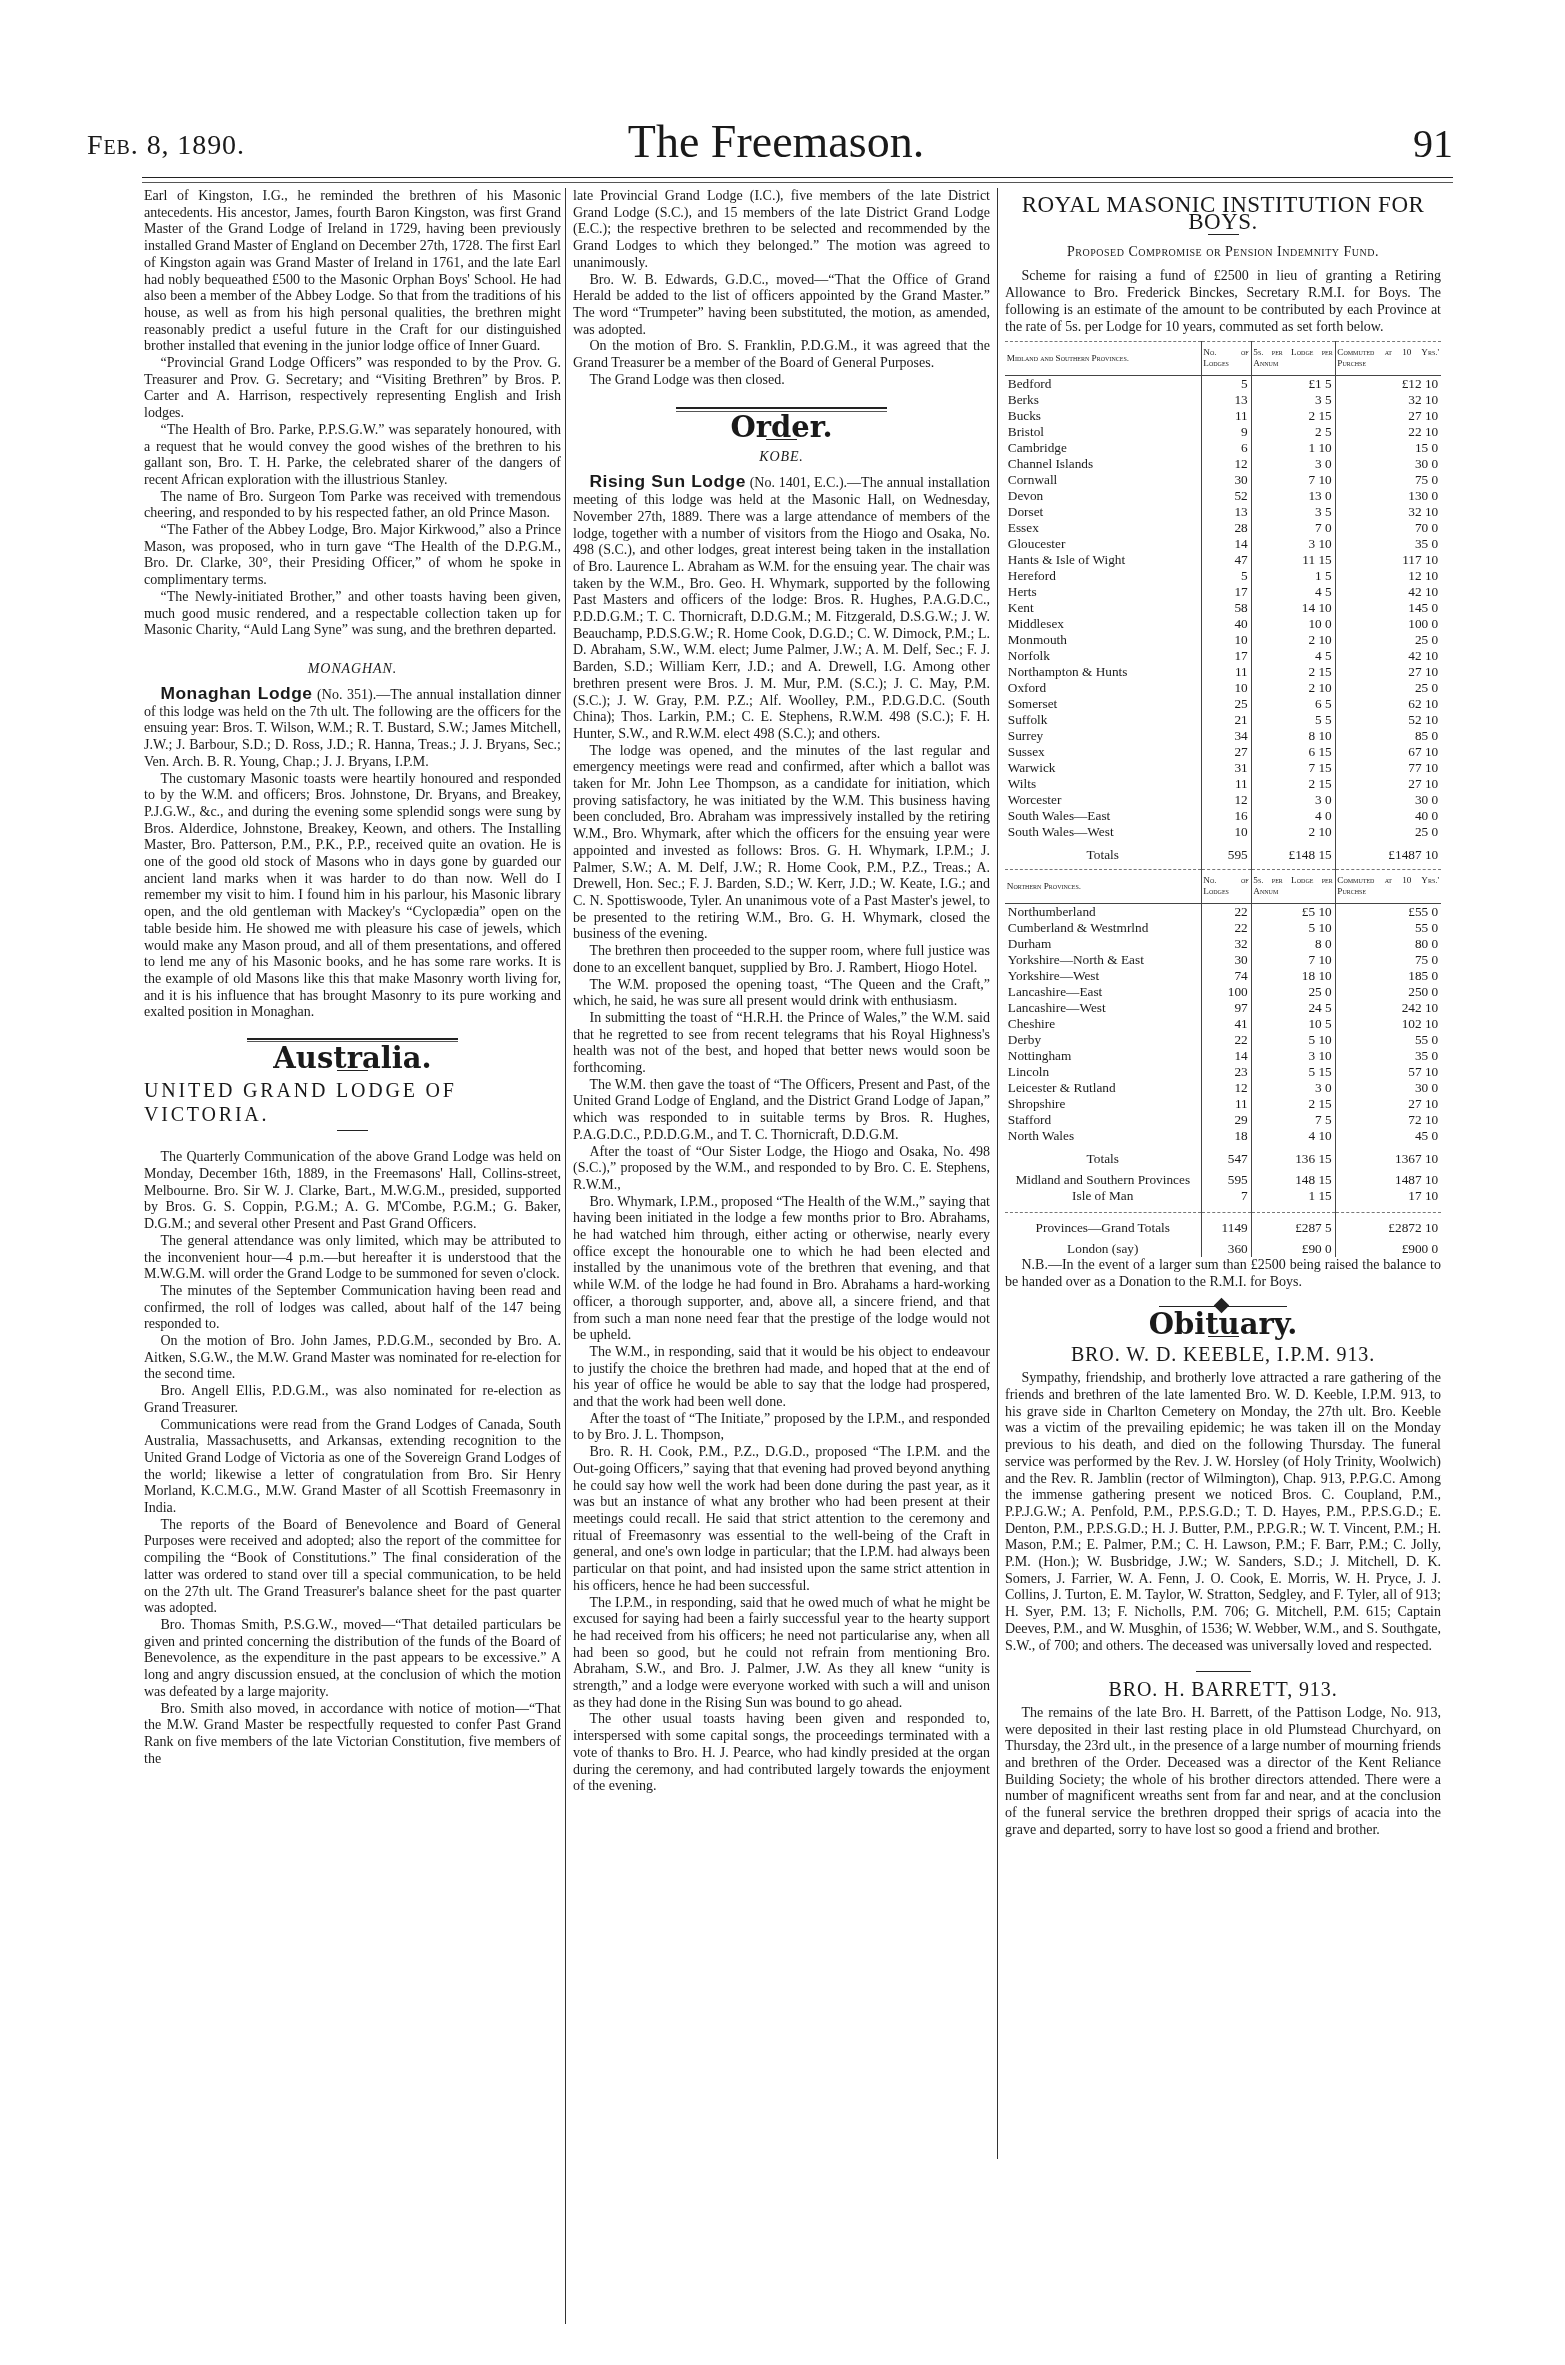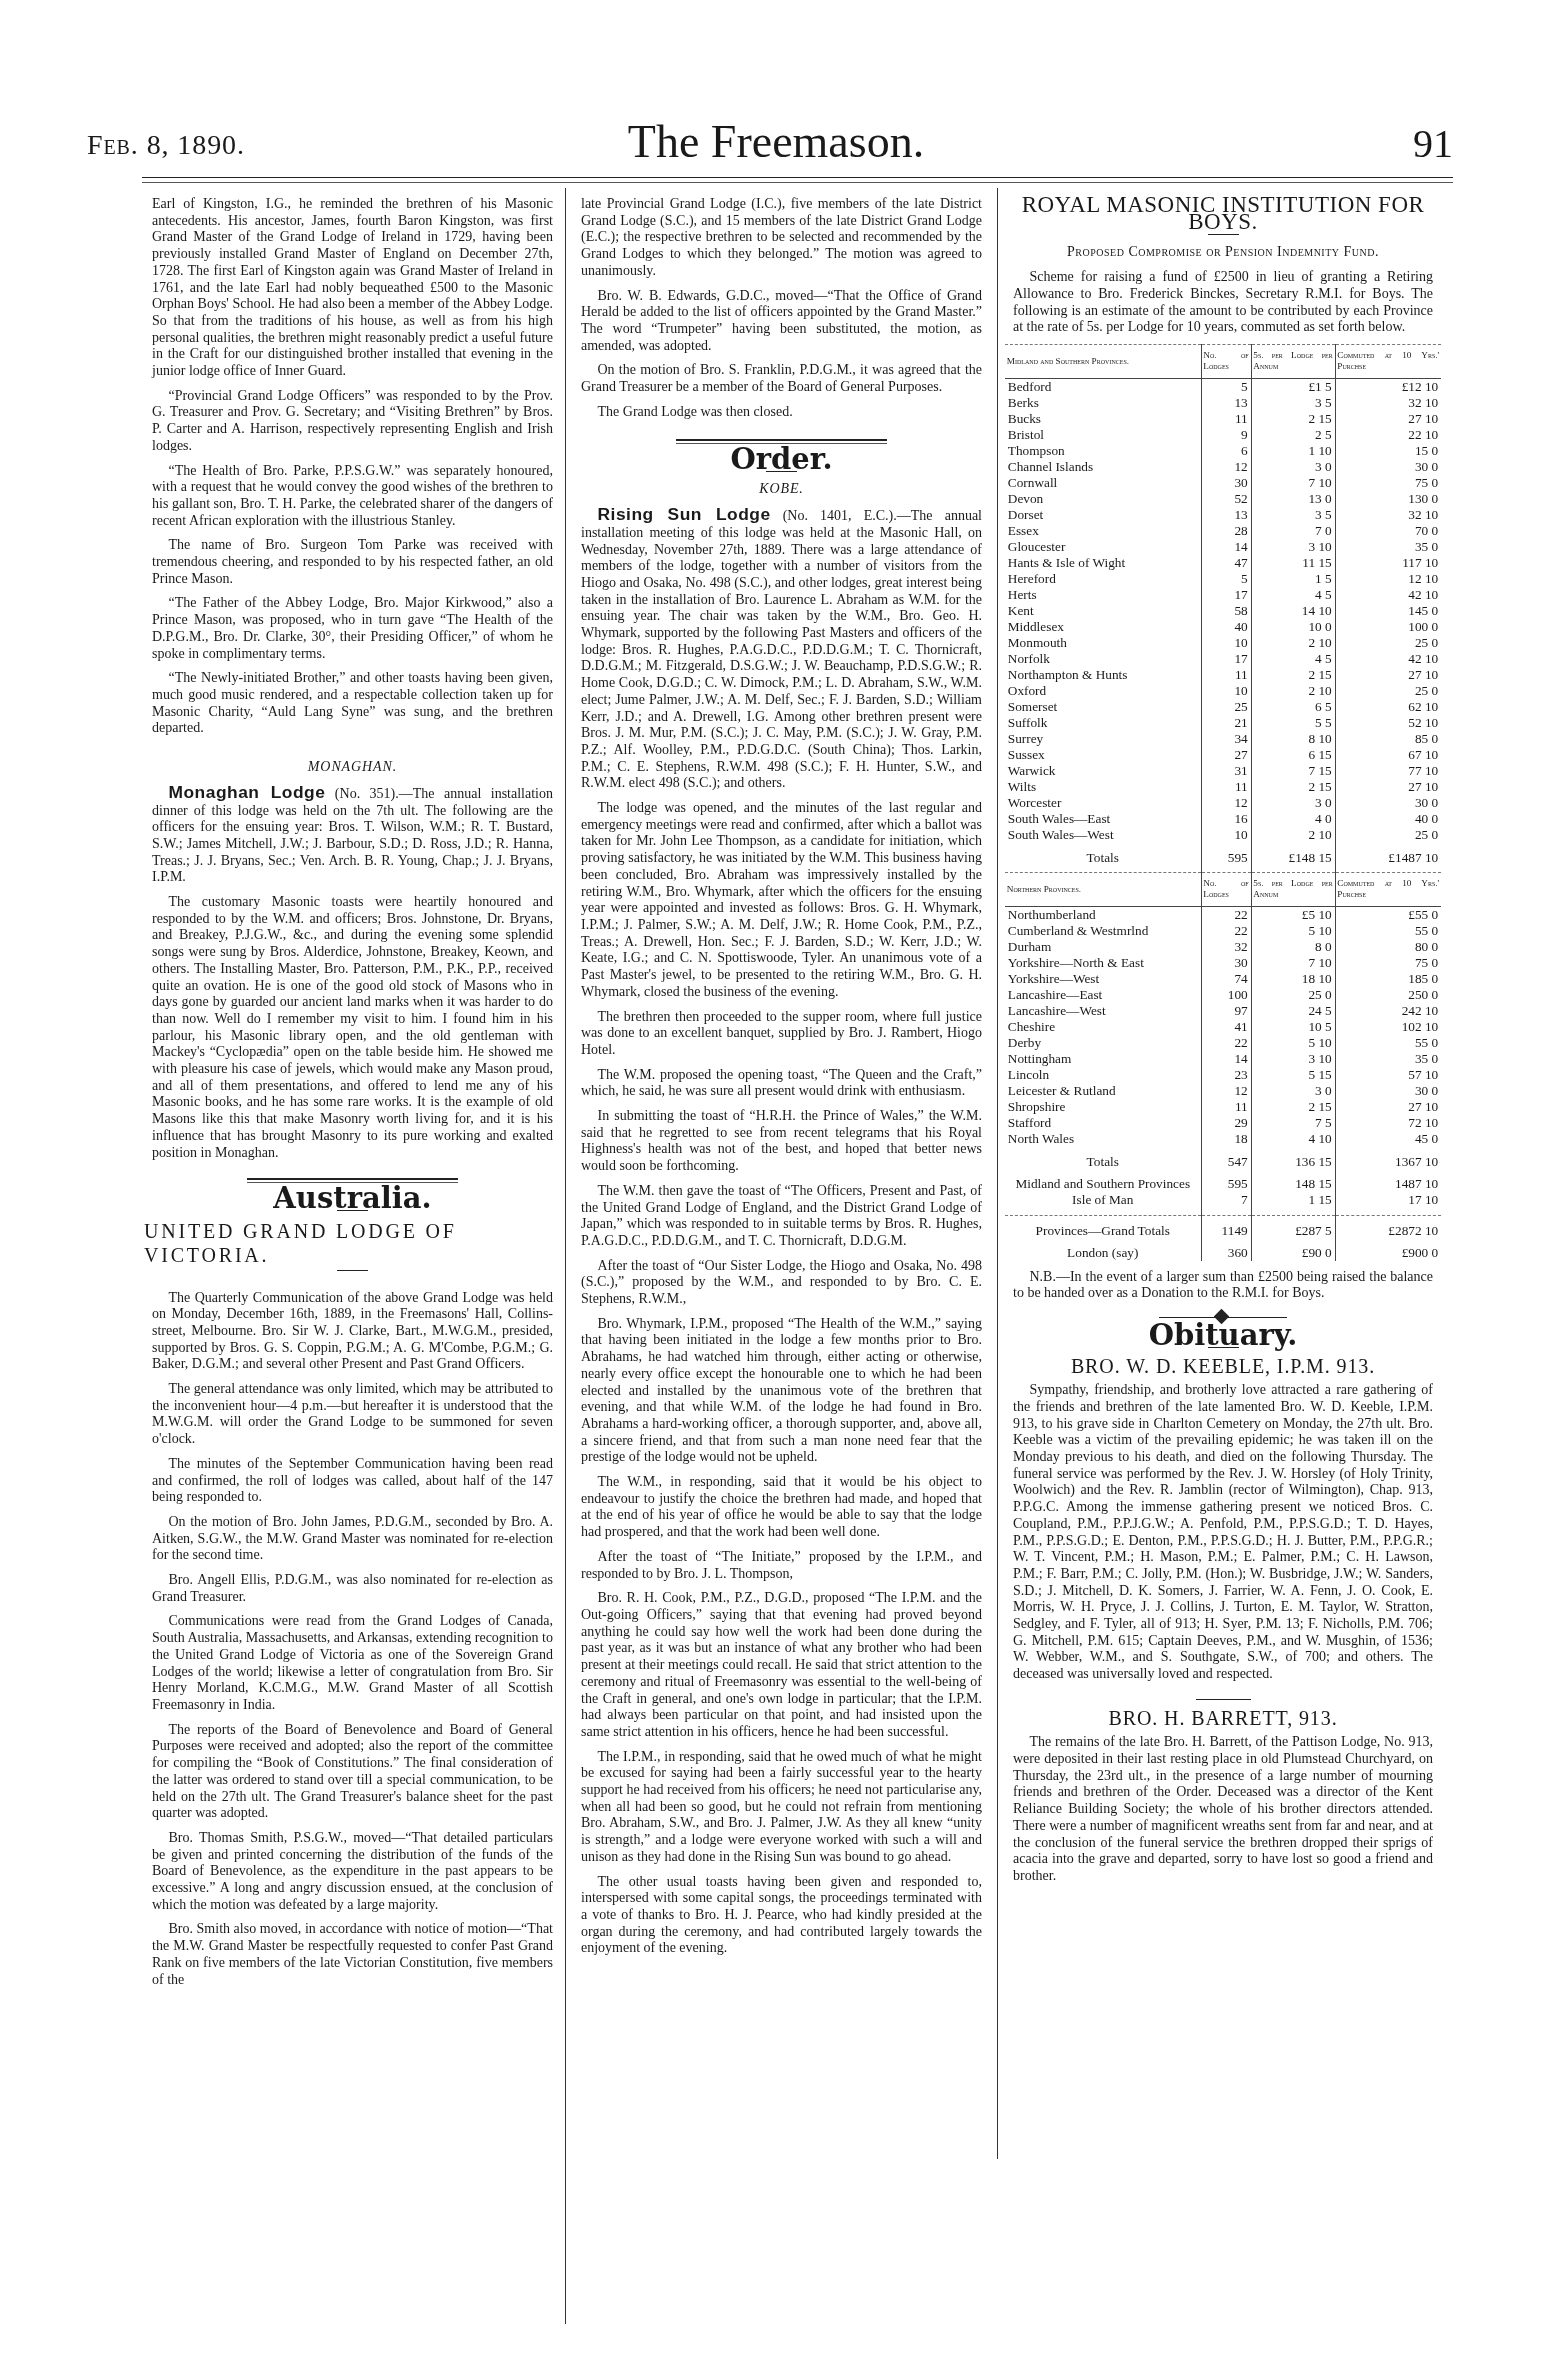--- a/index.html
+++ b/index.html
@@ -5,21 +5,21 @@
   html,body{margin:0;padding:0;background:#ffffff;}
   body{width:1565px;height:2366px;position:relative;overflow:hidden;color:#1a1a1a;
        font-family:"Liberation Serif","DejaVu Serif",serif;}
   .masthead{position:absolute;left:87px;top:92px;width:1366px;height:83px;}
   .date{position:absolute;left:0;top:37px;font-size:28px;letter-spacing:0.9px;font-variant:small-caps;}
   .title{position:absolute;left:12px;right:0;top:23px;text-align:center;font-size:46px;}
   .pageno{position:absolute;right:0;top:27.5px;font-size:40px;}
   .rule-top{position:absolute;left:142px;width:1311px;top:177px;border-top:1.8px solid #222;}
   .rule-top2{position:absolute;left:142px;width:1311px;top:182px;border-top:0.9px solid #555;}
   .col{position:absolute;top:188px;font-size:14px;line-height:16.7px;text-align:justify;}
-  .col p{margin:8px;text-indent:16.5px;}
+  .col p{margin:0;text-indent:16.5px;}
   .col p.noindent{text-indent:0;}
   .c1{left:144px;width:417px;}
   .c2{left:573px;width:417px;}
   .c3{left:1005px;width:436px;}
   .vline{position:absolute;border-left:0.9px solid #333;}
   .sub-italic{text-align:center;font-style:italic;margin:9.2px 0 7.3px;letter-spacing:0.9px;}
   .lodge-name{font-family:"Liberation Sans","DejaVu Sans",sans-serif;font-size:17.4px;font-weight:bold;letter-spacing:0.5px;}
   .blackletter{text-align:center;font-family:"DejaVu Serif",serif;font-weight:bold;font-size:29px;margin:5.5px 0 1.8px;}
   .shortrule{width:31px;margin:3.7px auto 7.3px;border-top:1.8px solid #222;}
   .doublerule{width:211px;margin:13px auto 7.3px;border-top:2.8px solid #222;border-bottom:0.9px solid #555;height:1.8px;}
@@ -142,21 +142,21 @@
           <td class="n">2 15</td>
           <td class="n">27 10</td>
         </tr>
         <tr>
           <td class="name">Bristol</td>
           <td class="n">9</td>
           <td class="n">2  5</td>
           <td class="n">22 10</td>
         </tr>
         <tr>
-          <td class="name">Thompson</td>
+          <td class="name">Cambridge</td>
           <td class="n">6</td>
           <td class="n">1 10</td>
           <td class="n">15  0</td>
         </tr>
         <tr>
           <td class="name">Channel Islands</td>
           <td class="n">12</td>
           <td class="n">3  0</td>
           <td class="n">30  0</td>
         </tr>

